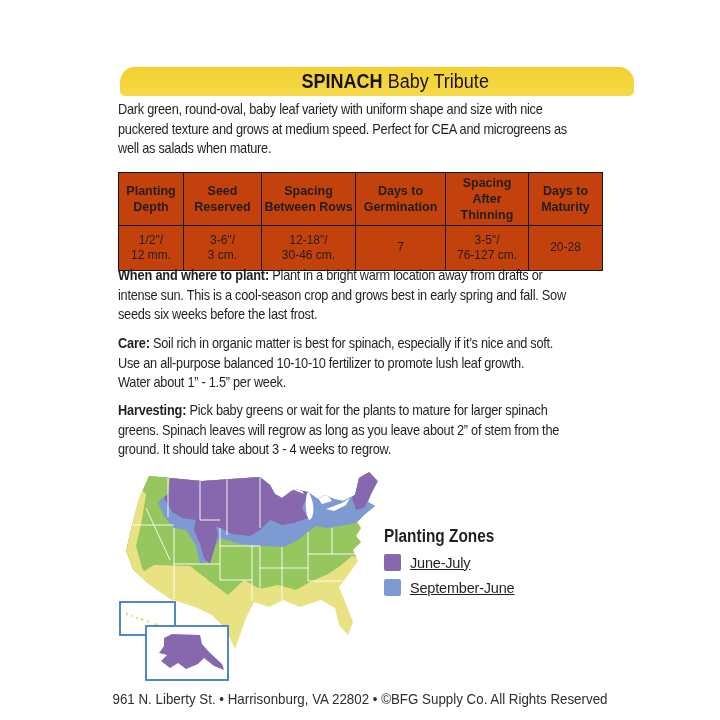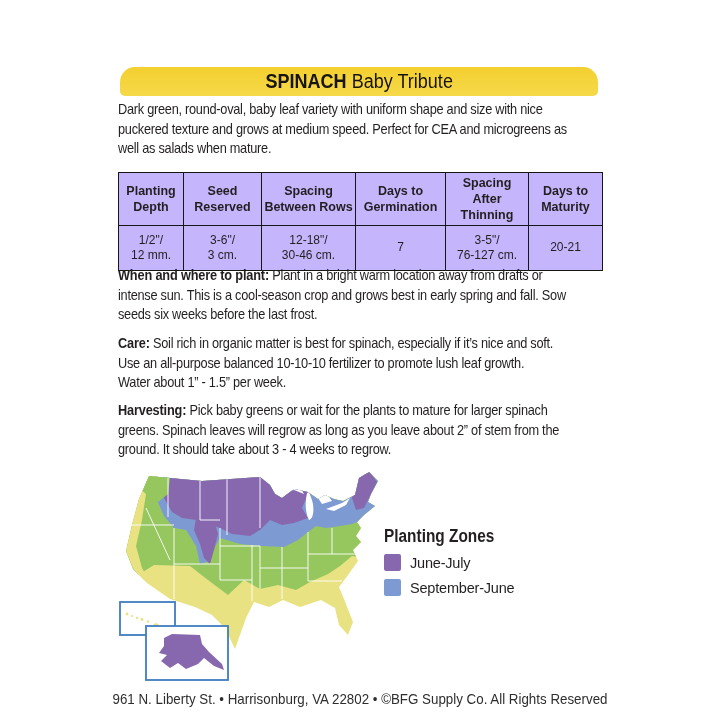--- a/index.html
+++ b/index.html
@@ -7,56 +7,56 @@
     width:720px;height:720px;position:relative;background:#ffffff;
     font-family:"Liberation Sans","DejaVu Sans",sans-serif;color:#231f20;
     overflow:hidden;
   }
   .cx{transform:scaleX(0.88);transform-origin:left top;}
   
   .banner{
     position:absolute;left:120px;top:67px;width:478px;height:29px;
     background:linear-gradient(#f3d02f,#f6d94a);
     border-radius:15px 15px 5px 5px;
-    display:flex;align-items:center;justify-content:center;
+    display:flex;align-items:center;justify-content:center;padding-left:36px;
   }
   .banner-text{font-size:20px;color:#171310;white-space:nowrap;transform:scaleX(0.9);}
   .banner-bold{font-weight:bold;}
   .banner-reg{margin-left:6px;}
   
   .copy{
     position:absolute;left:118px;width:552px;
     font-size:14.5px;line-height:19.6px;letter-spacing:-0.3px;
     white-space:pre-line;transform:scaleX(0.88);transform-origin:left top;
   }
   .copy b{letter-spacing:-0.2px;}
   #desc{top:100px;}
   #sec1{top:266px;}
   #sec2{top:334px;}
   #sec3{top:401px;}
   
   .spec-table{
     position:absolute;left:118px;top:172px;width:484px;height:80px;
-    border-collapse:collapse;table-layout:fixed;background:#c4b5fd;
+    border-collapse:collapse;table-layout:fixed;background:#c2410c;
   }
   .spec-table th,.spec-table td{
     border:1.6px solid #161616;text-align:center;vertical-align:middle;
     white-space:pre-line;padding:2px 2px;line-height:1.28;
   }
   .spec-table th{font-size:12.5px;font-weight:bold;height:36px;}
   .spec-table td{font-size:12px;height:40px;}
   
   .map-wrap{position:absolute;left:112px;top:468px;width:278px;height:222px;}
   .map-wrap svg{width:100%;height:100%;display:block;}
   
   .legend{position:absolute;left:384px;top:527px;}
   .legend-title{font-size:17.5px;font-weight:bold;line-height:19px;margin:0 0 4px 0;white-space:nowrap;}
   .legend-item{display:flex;align-items:center;margin-top:8px;height:17px;}
   .legend-swatch{width:17px;height:17px;border-radius:2px;flex:0 0 auto;}
-  .legend-label{margin-left:9px;font-size:14.5px;white-space:nowrap;letter-spacing:-0.2px;}
+  .legend-label{margin-left:9px;font-size:14.5px;white-space:nowrap;letter-spacing:-0.2px;text-decoration:underline;}
   
   .footer{
     position:absolute;left:0;top:691px;width:720px;text-align:center;
     font-size:14.5px;color:#2e2e2e;white-space:nowrap;
     transform:scaleX(0.92);transform-origin:center top;
   }
 </style>
 </head>
 <body>
 
@@ -95,21 +95,21 @@
   <tr>
     <td>1/2"/
 12 mm.</td>
     <td>3-6"/
 3 cm.</td>
     <td>12-18"/
 30-46 cm.</td>
     <td>7</td>
     <td>3-5"/
 76-127 cm.</td>
-    <td>20-21</td>
+    <td>20-28</td>
   </tr>
 </tbody>
   </table>
 
 <div class="copy" id="sec1"><b>When and where to plant:</b><span> Plant in a bright warm location away from drafts or
 intense sun. This is a cool-season crop and grows best in early spring and fall. Sow
 seeds six weeks before the last frost.</span></div>
 
 <div class="copy" id="sec2"><b>Care:</b><span> Soil rich in organic matter is best for spinach, especially if it’s nice and soft.
 Use an all-purpose balanced 10-10-10 fertilizer to promote lush leaf growth.

